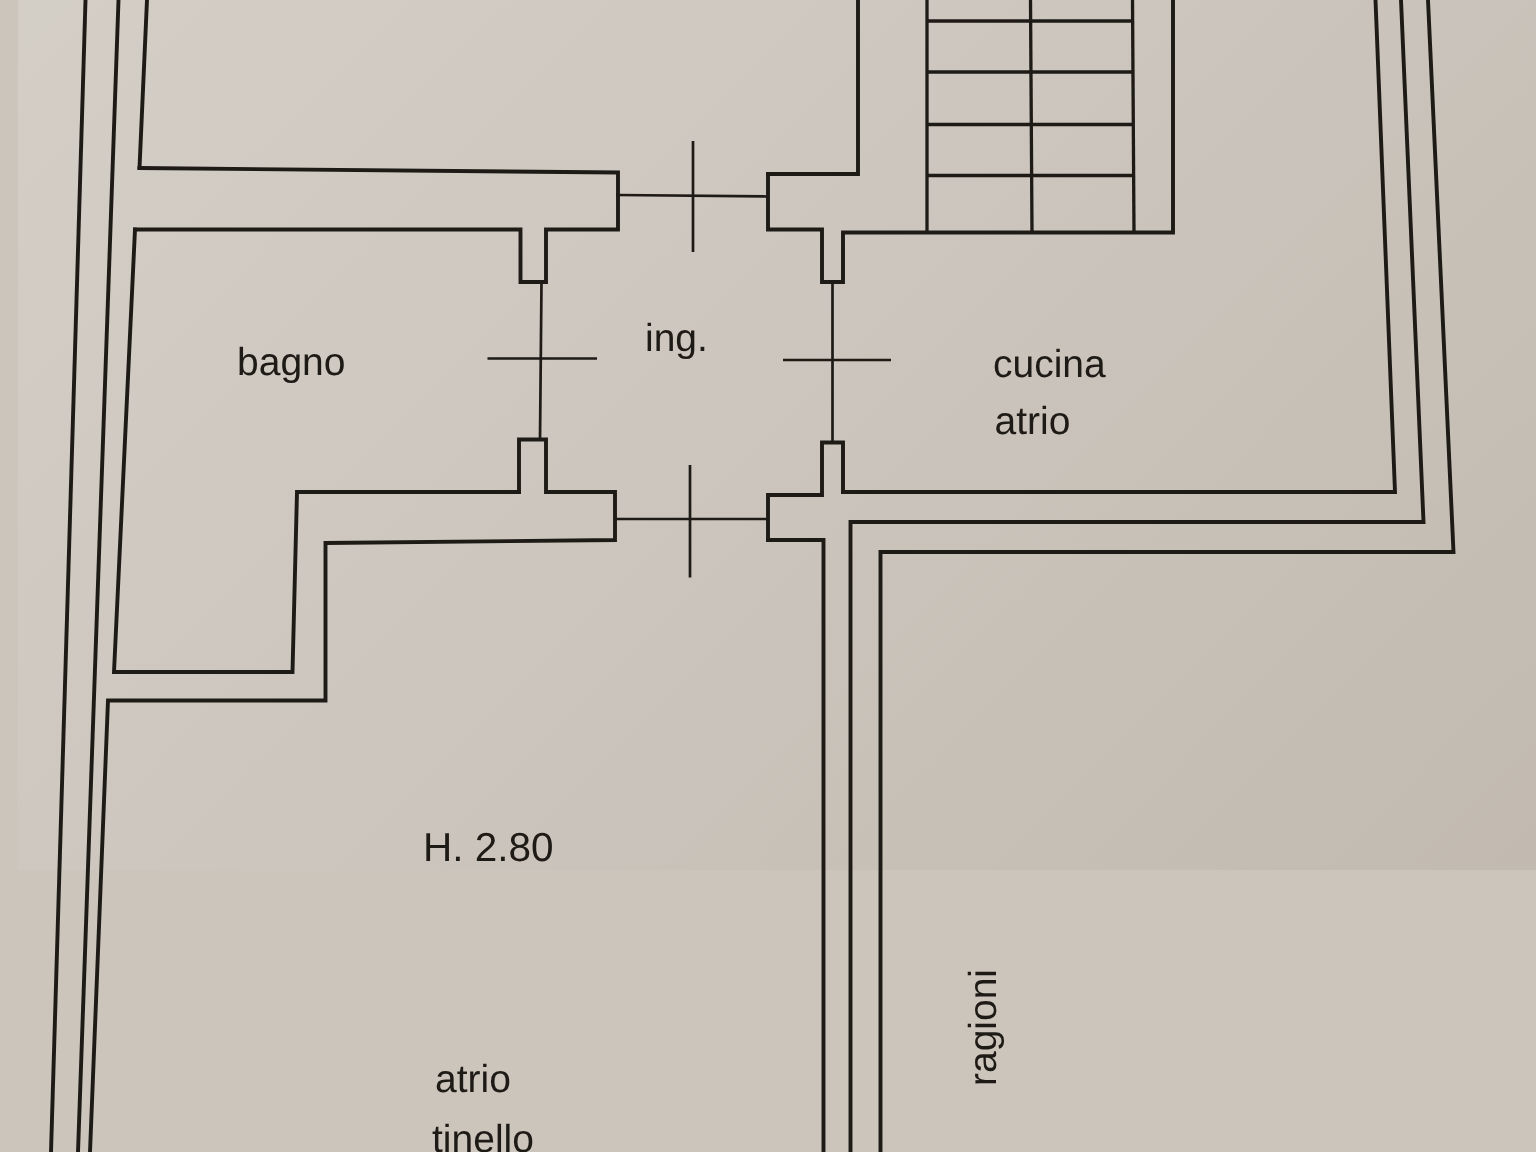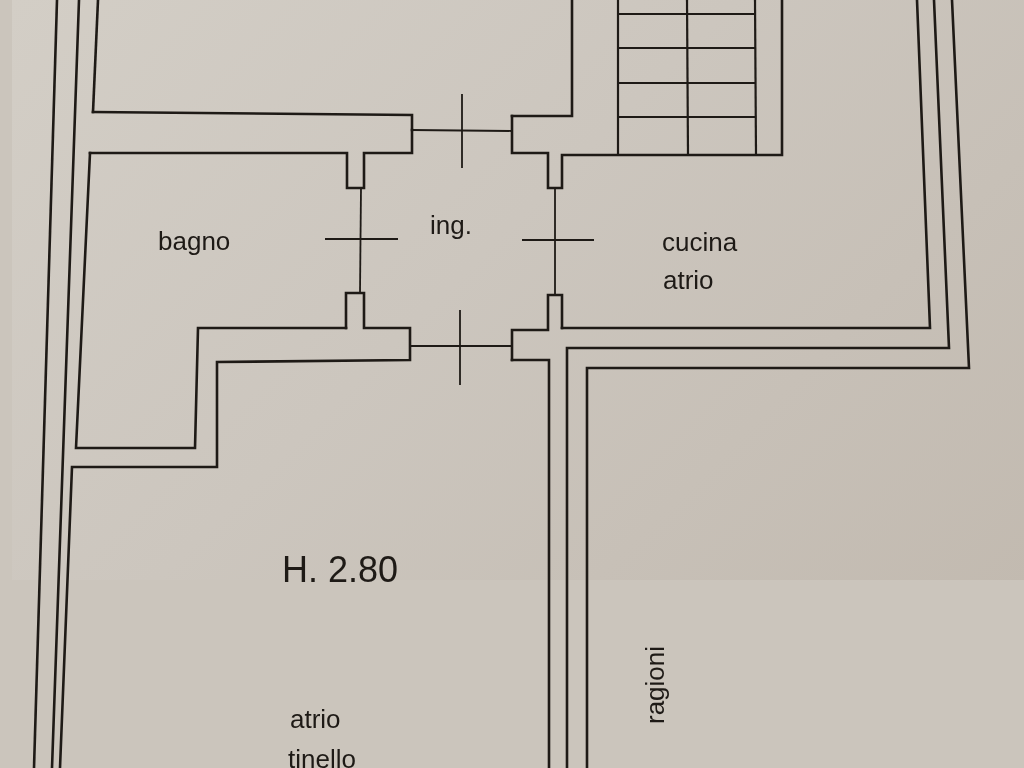--- a/index.html
+++ b/index.html
@@ -72,17 +72,17 @@
 
   <g>
     <polyline class="w" points="500,360 537,360 537,768"></polyline>
   </g>
 </svg>
 
 <div class="lbl" style="left:146px; top:228px;">bagno</div>
 <div class="lbl" style="left:418px; top:212px;">ing.</div>
 <div class="lbl" style="left:650px; top:229px;">cucina</div>
 <div class="lbl" style="left:651px; top:267px;">atrio</div>
-<div class="lbl" style="left:270px; top:552px; font-size:36px;">H. 2.80</div>
+<div class="lbl" style="left:270px; top:552px; font-size:27px;">H. 2.80</div>
 <div class="lbl" style="left:278px; top:706px;">atrio</div>
 <div class="lbl" style="left:276px; top:746px;">tinello</div>
 <div class="lbl" style="left:588px; top:672px; transform:rotate(-90deg); transform-origin:center; width:110px; text-align:center;">ragioni</div>
 </div>
 
 </body></html>

